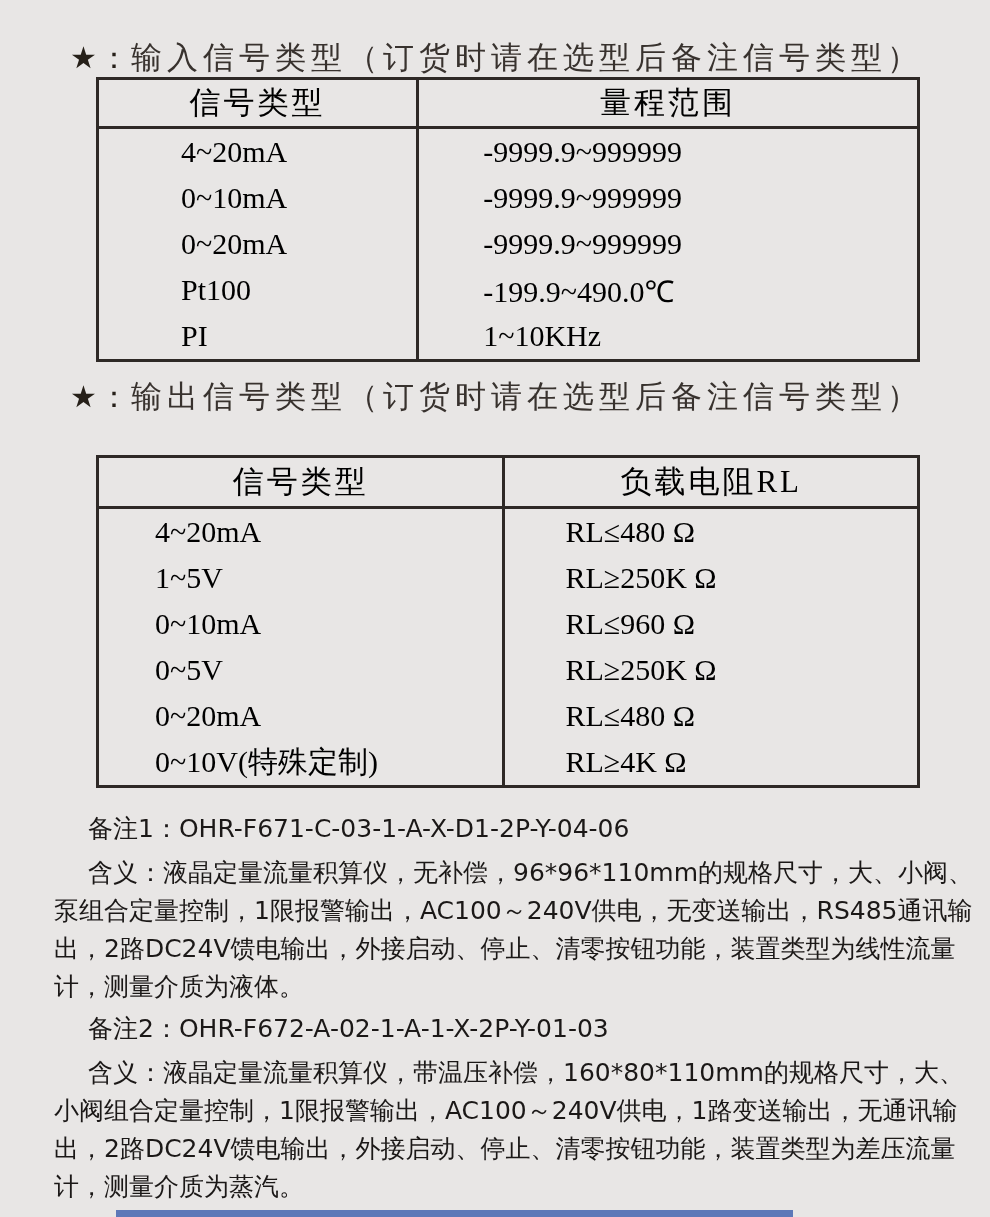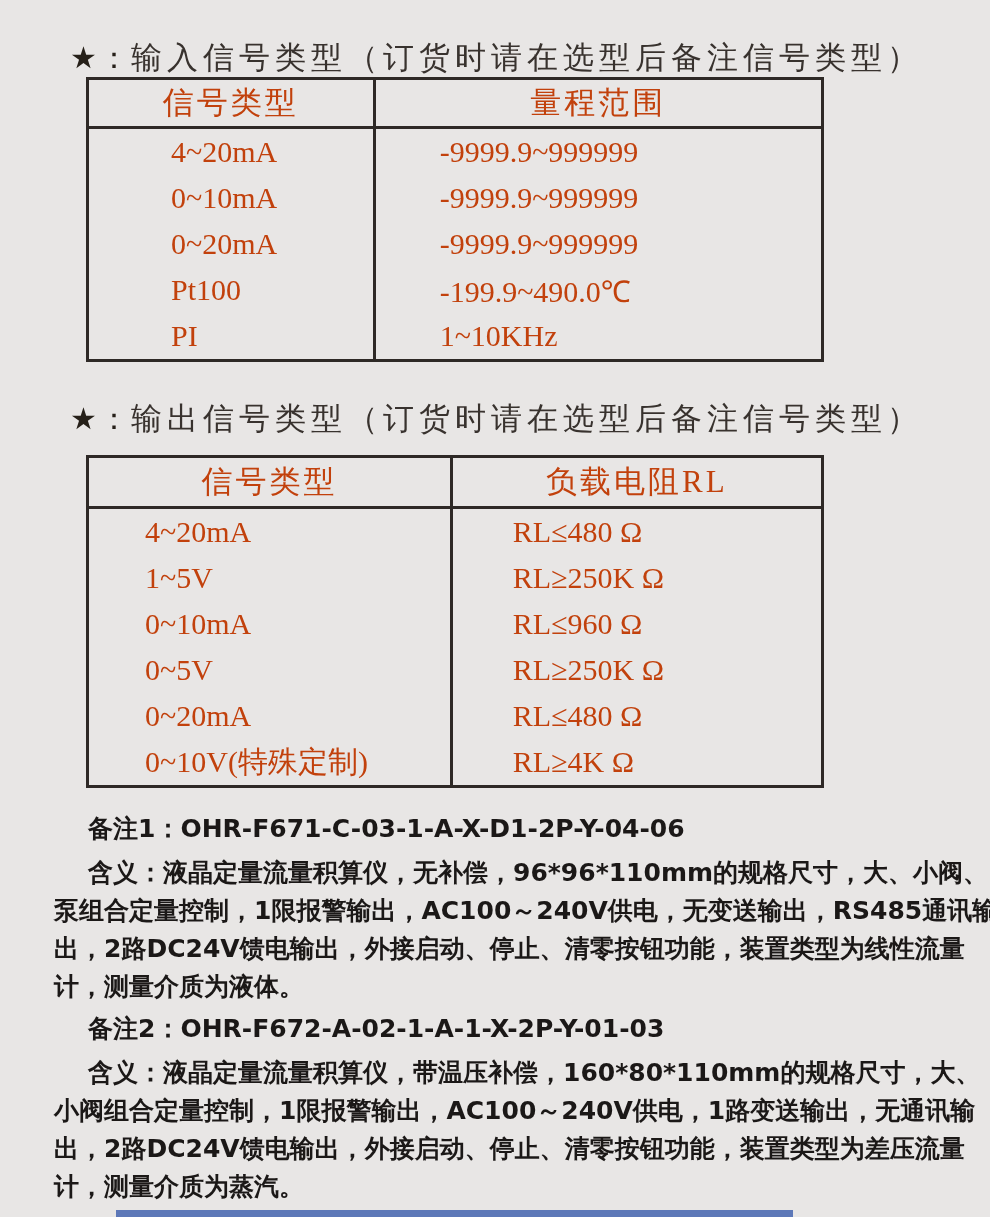--- a/index.html
+++ b/index.html
@@ -15,29 +15,29 @@
   
   .sec-title{
     position:absolute;left:70px;
     font-family:"Liberation Serif",serif;
     font-size:31px;line-height:40px;
     letter-spacing:5px;color:#38322e;
     white-space:nowrap;
   }
   .sec-title .star{font-family:"DejaVu Sans",sans-serif;font-size:30px;letter-spacing:2px;color:#262019;}
   #title-1{top:18px;margin-top:20px;}
-  #title-2{top:399px;}
+  #title-2{top:377px;}
 
   
   table.spec{
-    position:absolute;left:86px;
-    width:738px;border-collapse:collapse;
+    position:absolute;left:96px;
+    width:824px;border-collapse:collapse;
     background:transparent;
     font-family:"Liberation Serif",serif;
-    color:#c2410c;
+    color:#000000;
     table-layout:fixed;
   }
   #table-1{top:77px;}
   #table-2{top:455px;}
   table.spec, table.spec th, table.spec td{border:0;}
   table.spec{border:3px solid #2e2926;}
   table.spec th{
     border-bottom:3px solid #2e2926;
     font-size:31px;font-weight:normal;
     letter-spacing:3px;text-align:center;
@@ -56,21 +56,21 @@
   }
   #table-1 td.c1{padding-left:82px;}
   #table-1 td.c2{padding-left:64px;}
   #table-2 td.c1{padding-left:56px;}
   #table-2 td.c2{padding-left:60px;}
 
   
   .notes{
     position:absolute;left:54px;top:810px;width:912px;
     font-family:"DejaVu Sans",sans-serif;
-    font-weight:700;font-size:25px;line-height:38px;
+    font-weight:400;font-size:25px;line-height:38px;
     color:#1b1817;
   }
   .note-label{text-indent:34px;margin:0 0 6px 0;white-space:nowrap;}
   .note-meaning{margin:0 0 4px 0;}
   .note-meaning > div{white-space:nowrap;}
   .note-meaning > div:first-child{text-indent:34px;}
 
   
   .bottom-bar{
     position:absolute;left:116px;top:1210px;

